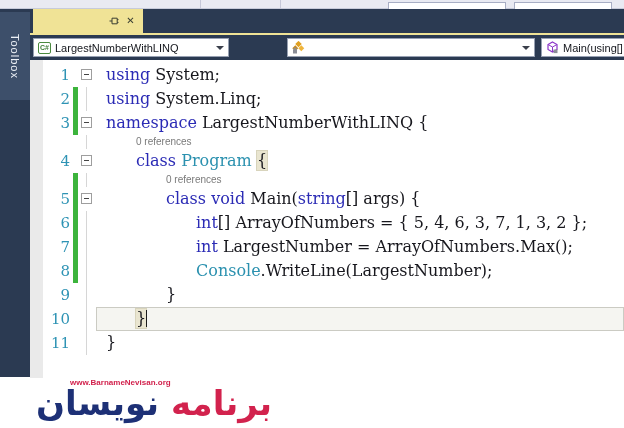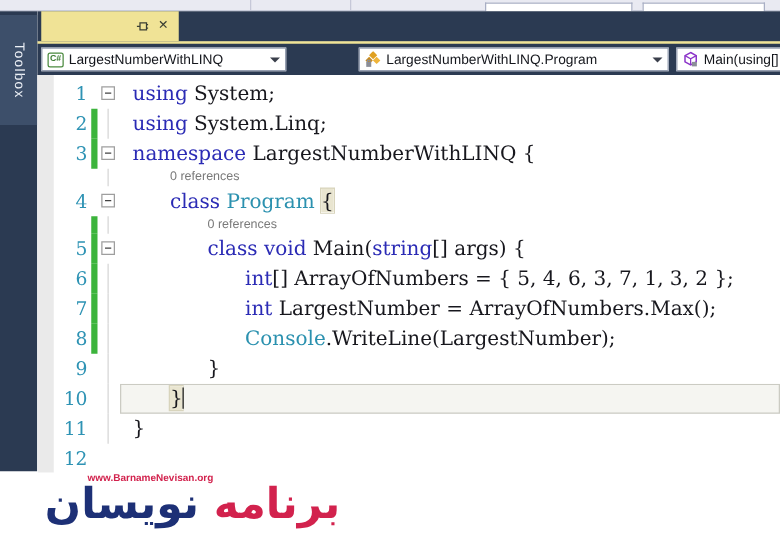--- a/index.html
+++ b/index.html
@@ -115,21 +115,20 @@
       <div class="combo" style="left:257px;width:248px">
         <span class="icon-svg">
           <svg width="13" height="13" viewBox="0 0 13 13">
             <rect x="4.2" y="0.8" width="4.6" height="4.6" fill="#E0A021" transform="rotate(45 6.5 3.1)"></rect>
             <rect x="1.2" y="5.2" width="4.2" height="4.2" fill="#C98A1B" transform="rotate(45 3.3 7.3)"></rect>
             <rect x="7.2" y="5.2" width="4.2" height="4.2" fill="#EFB43A" transform="rotate(45 9.3 7.3)"></rect>
             <rect x="1" y="8.5" width="4" height="4" fill="#8B8E98"></rect>
             <rect x="2" y="7.2" width="2" height="2" fill="none" stroke="#8B8E98"></rect>
           </svg>
         </span>
-        <span>LargestNumberWithLINQ.Program</span>
         <span class="arrow"></span>
       </div>
       <div class="combo" style="left:511px;width:150px">
         <span class="icon-svg">
           <svg width="13" height="13" viewBox="0 0 13 13">
             <path d="M6.5 1 L11 3.5 L11 8.5 L6.5 11 L2 8.5 L2 3.5 Z" fill="#fff" stroke="#8C35C9" stroke-width="1.2"></path>
             <path d="M2 3.5 L6.5 6 L11 3.5 M6.5 6 L6.5 11" stroke="#8C35C9" stroke-width="1" fill="none"></path>
             <rect x="7.5" y="8.5" width="4" height="3.6" fill="#8B8E98"></rect>
           </svg>
         </span>
@@ -238,26 +237,20 @@
             <span class="codetext" style="padding-left: 40px;"><span class="seg hl">}</span><span class="cursor"></span></span>
           </div>
           <div class="row code">
             <span class="num">11</span>
             <span class="bar"></span>
             <span class="foldcol">
               <span class="guideline"></span>
             </span>
             <span class="codetext" style="padding-left: 10px;"><span class="seg pl">}</span></span>
           </div>
-          <div class="row code">
-            <span class="num">12</span>
-            <span class="bar"></span>
-            <span class="foldcol"></span>
-            <span class="codetext" style="padding-left: 10px;"></span>
-          </div>
         </div>
     </div>
   </div>
 
   <div class="logo" title="برنامه نویسان">
     <span class="url">www.BarnameNevisan.org</span>
     <div class="brand">
       <span class="p1">برنامه</span>
       <span> </span>
       <span class="p2">نویسان</span>

